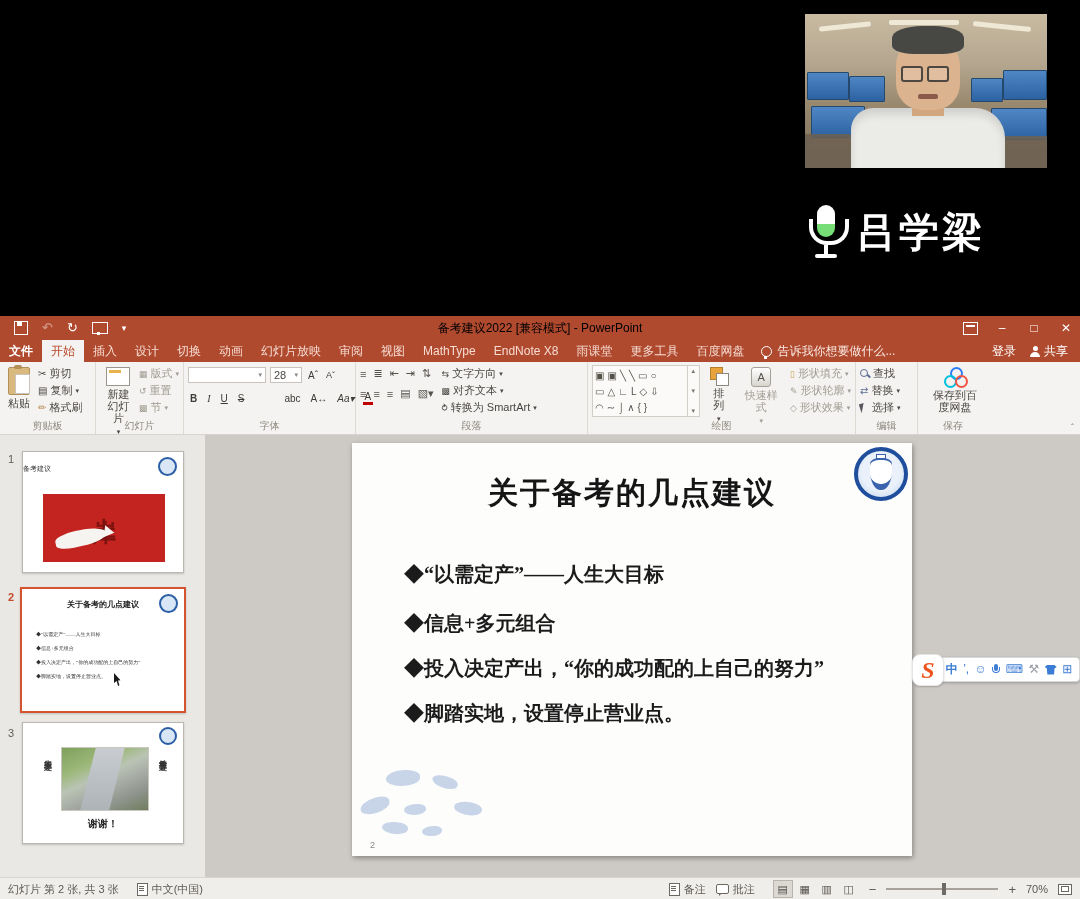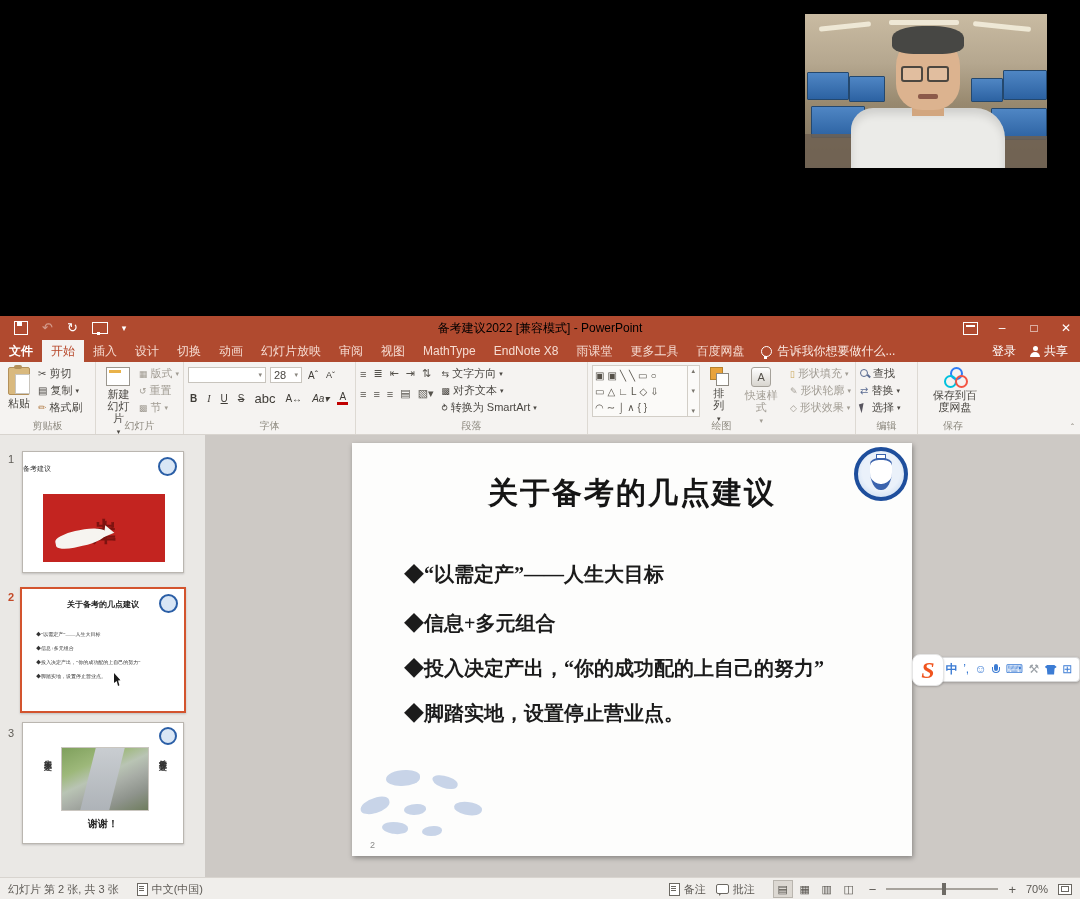--- a/index.html
+++ b/index.html
@@ -167,20 +167,29 @@
     <div class="wc-desk" style="left:178px;top:122px;width:64px;height:32px;"></div>
     <div class="wc-shirt"></div>
     <div class="wc-neck"></div>
     <div class="wc-head"></div>
     <div class="wc-hair"></div>
     <div class="wc-lens" style="left:96px;top:52px;"></div>
     <div class="wc-lens" style="left:122px;top:52px;"></div>
     <div class="wc-mouth"></div>
   </div>
 
+  <div class="nametag">
+    <div class="mic">
+      <div class="mic-arc"></div>
+        <div class="mic-cap"></div>
+        <div class="mic-stem"></div>
+        <div class="mic-base"></div>
+    </div>
+    <div class="name-text">吕学梁</div>
+  </div>
 
   <div class="ppt">
 
     <div class="titlebar">
       <div class="qat">
         <div class="ic-savef"></div>
         <span class="g" style="opacity:.45">↶</span>
         <span class="g">↻</span>
         <div class="ic-monitor"></div>
         <span class="g" style="font-size:9px">▾</span>
@@ -289,21 +298,21 @@
               <span style="margin-left:auto;font-size:7px;color:#8a867f;">▾</span>
             </div>
           <span class="fbtn">Aˆ</span>
           <span class="fbtn" style="font-size:9px;">Aˇ</span>
         </div>
         <div class="smallrow" style="height:20px;gap:6px;margin-top:3px;">
           <span class="fbtn b">B</span>
           <span class="fbtn i">I</span>
           <span class="fbtn u">U</span>
           <span class="fbtn s">S</span>
-          <span class="fbtn" style="font-size:13px;">abc</span>
+          <span class="fbtn" style="font-size:10px;margin-left:30px;">abc</span>
           <span class="fbtn" style="font-size:10px;">A↔</span>
           <span class="fbtn" style="font-size:10px;font-style:italic;">Aa▾</span>
           <span class="fbtn fontcolor">A</span>
         </div>
         <div class="glabel">字体</div>
       </div>
 
       <div class="rgroup" style="width:232px;">
         <div style="display:flex;gap:8px;">
           <div style="display:flex;flex-direction:column;gap:3px;">

